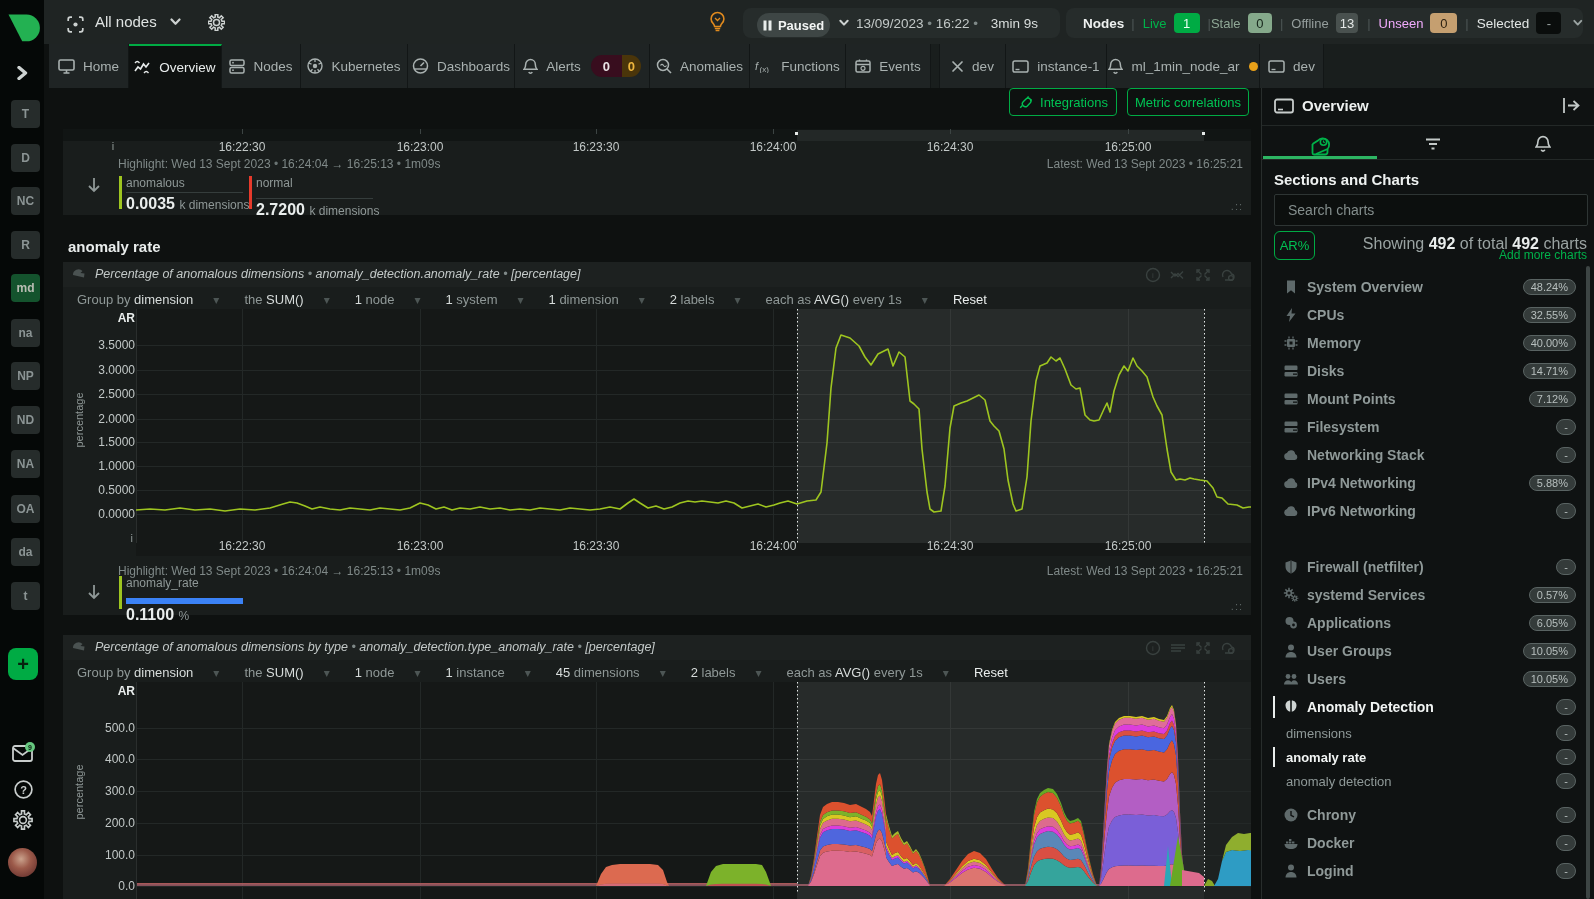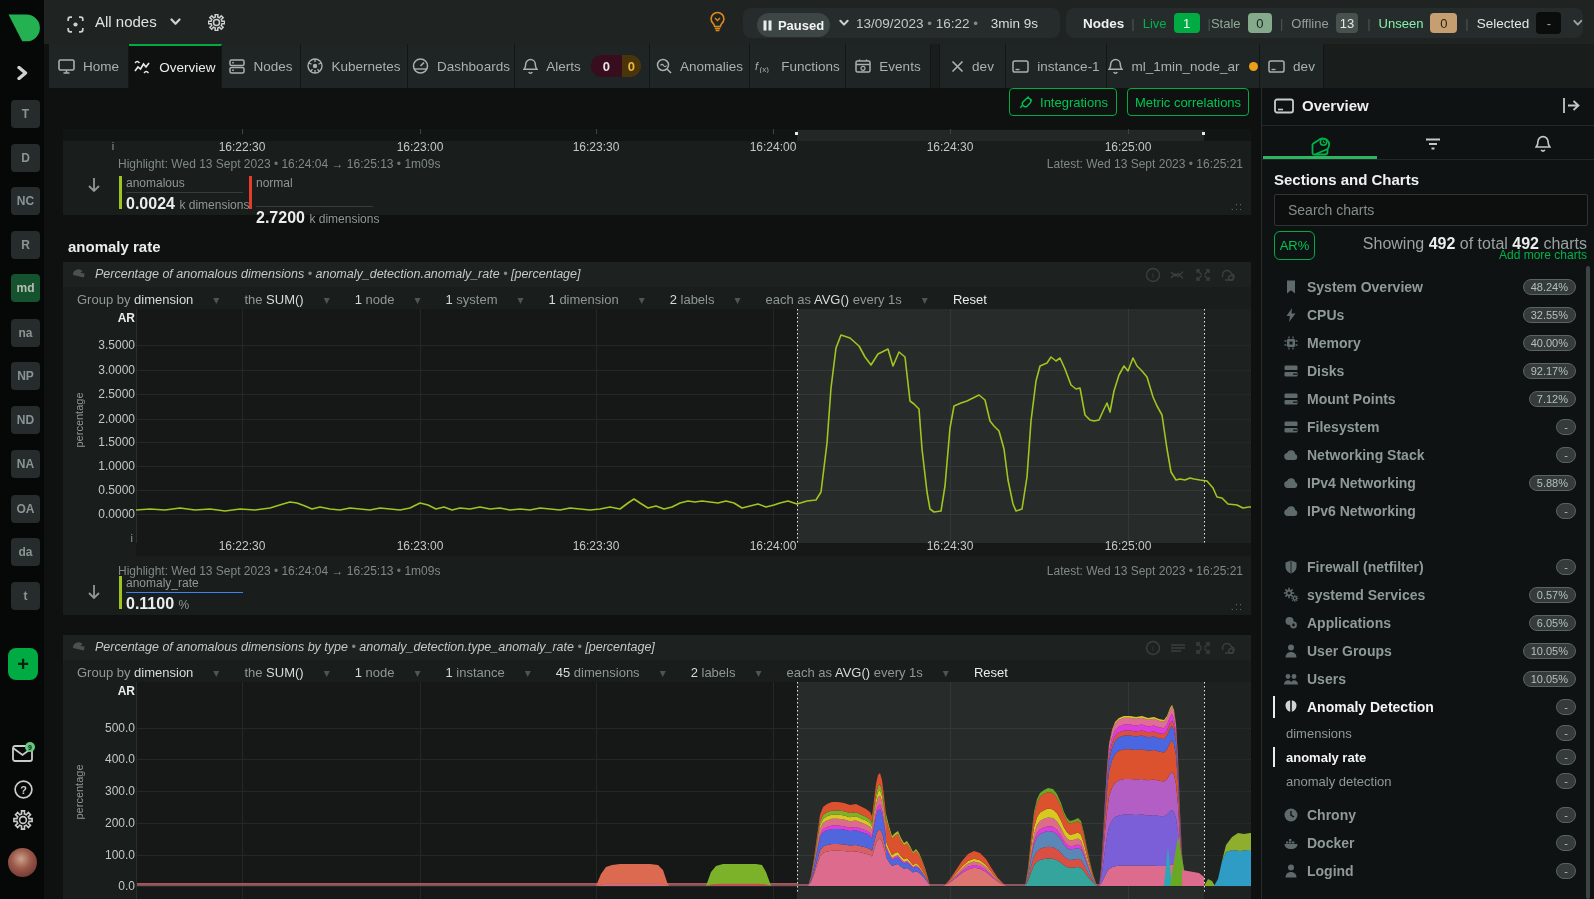--- a/index.html
+++ b/index.html
@@ -79,21 +79,21 @@
       <span style="margin-left:7px;color:#4d5655">|</span>
       <span style="margin-left:8px;color:#00b24a">Live</span>
       <span style="margin-left:7px;background:#00ab44;color:#eafff2;border-radius:4px;width:30px;height:20px;display:inline-flex;align-items:center;justify-content:center">1</span>
       <span style="margin-left:8px;color:#4d5655">|</span>
       <span style="margin-left:0;color:#8fa896">Stale</span>
       <span style="margin-left:7px;background:#85a98b;color:#15241a;border-radius:4px;width:28px;height:20px;display:inline-flex;align-items:center;justify-content:center">0</span>
       <span style="margin-left:8px;color:#4d5655">|</span>
       <span style="margin-left:8px;color:#959e9d">Offline</span>
       <span style="margin-left:7px;background:#49514f;color:#e4e8e7;border-radius:4px;width:26px;height:20px;display:inline-flex;align-items:center;justify-content:center">13</span>
       <span style="margin-left:9px;color:#4d5655">|</span>
-      <span style="margin-left:8px;color:#86efac">Unseen</span>
+      <span style="margin-left:8px;color:#f0abfc">Unseen</span>
       <span style="margin-left:7px;background:#c59f70;color:#2d2212;border-radius:4px;width:31px;height:20px;display:inline-flex;align-items:center;justify-content:center">0</span>
       <span style="margin-left:8px;color:#4d5655">|</span>
       <span style="margin-left:8px;color:#e2e6e5;font-size:13.5px">Selected</span>
       <span style="margin-left:7px;background:#0a0d0c;color:#9aa3a2;border-radius:4px;width:29px;height:22px;display:inline-flex;align-items:center;justify-content:center">-</span>
       <svg style="margin-left:12px" width="11" height="8" viewBox="0 0 11 8">
           <path d="M1.5 1.5 L5.5 5.8 L9.5 1.5" stroke="#9aa3a2" stroke-width="2.2" fill="none" stroke-linecap="round" stroke-linejoin="round"></path>
         </svg>
     </div>
   </div>
   <div class="abs" id="tabs">
@@ -205,25 +205,25 @@
         </g>
       </svg>
       <div class="hl-txt" style="left:55px;top:28px">Highlight: Wed 13 Sept 2023 <span style="color:#6a7473">•</span> 16:24:04 → 16:25:13 <span style="color:#6a7473">•</span> 1m09s</div>
       <div class="hl-txt" style="right:8px;top:28px">Latest: Wed 13 Sept 2023 <span style="color:#6a7473">•</span> 16:25:21</div>
       <svg class="abs" style="left:24px;top:48px" width="14" height="16" viewBox="0 0 14 16">
           <path d="M7 1 v12 M2 9 l5 5 5-5" fill="none" stroke="#8f9897" stroke-width="1.8"></path>
         </svg>
       <div class="abs" style="left:56px;top:47px;width:3px;height:33px;background:#9ec520"></div>
       <div class="abs" style="left:63px;top:47px">
           <div class="leg-lbl" style="border-bottom:1px solid #353d3c;width:117px;padding-bottom:2px">anomalous</div>
-          <div style="margin-top:2px"><span class="leg-num">0.0024</span> <span class="leg-lbl">k dimensions</span></div>
+          <div style="margin-top:2px"><span class="leg-num">0.0035</span> <span class="leg-lbl">k dimensions</span></div>
         </div>
       <div class="abs" style="left:186px;top:47px;width:3px;height:33px;background:#e63a2b"></div>
       <div class="abs" style="left:193px;top:47px">
-          <div class="leg-lbl" style="border-bottom:1px solid #353d3c;width:117px;padding-bottom:16px">normal</div>
+          <div class="leg-lbl" style="border-bottom:1px solid #353d3c;width:117px;padding-bottom:8px">normal</div>
           <div style="margin-top:2px"><span class="leg-num">2.7200</span> <span class="leg-lbl">k dimensions</span></div>
         </div>
       <div class="handle" style="right:8px;bottom:3px">.::</div>
     </div>
 
     <div class="abs" style="left:68px;top:238px;font-size:15px;font-weight:bold;color:#e9edec">anomaly rate</div>
 
     <div class="card" style="left:63px;top:262px;width:1188px;height:353px">
       <div class="abs" style="left:0;top:0;width:1188px;height:25px;background:#1d2120"></div>
       <svg class="abs" style="left:8px;top:5px" width="14" height="14" viewBox="0 0 14 14">
@@ -278,21 +278,21 @@
           </g>
         <polyline points="73,201 87,200 102,201 117,199 132,201 147,200 162,202 177,200 192,201 207,199 220,195 227,193 234,194 242,197 249,200 257,198 267,200 277,201 287,199 297,200 307,201 317,199 327,200 337,201 347,199 357,194 365,196 373,200 381,198 389,201 397,199 407,200 417,198 427,200 437,199 447,201 457,200 467,201 477,199 487,200 497,201 507,199 517,200 527,201 537,200 547,198 557,200 565,194 571,190 577,194 585,199 593,197 601,200 609,198 617,194 625,192 632,193 639,192 647,193 655,194 663,192 671,194 679,199 687,197 695,195 703,198 711,196 717,194 725,192 734,195 744,192 753,191 758,183 764,134 768,79 773,39 778,26 787,29 796,37 802,48 808,56 815,45 821,42 825,40 830,57 836,43 842,48 847,92 851,95 856,100 859,140 864,183 867,200 871,203 878,202 882,177 887,119 891,97 898,94 904,92 910,89 916,86 922,91 927,112 931,117 936,122 941,140 945,171 950,195 953,202 959,200 964,168 968,112 973,72 977,57 984,54 988,48 993,52 997,49 1002,60 1008,76 1013,80 1017,79 1022,106 1027,111 1031,112 1036,111 1041,100 1044,94 1047,103 1051,82 1056,66 1061,57 1065,62 1070,49 1074,57 1079,62 1084,68 1090,88 1094,97 1099,106 1104,140 1108,163 1113,171 1117,170 1122,171 1127,169 1131,170 1137,171 1144,172 1150,179 1154,188 1159,189 1165,195 1174,196 1180,199 1186,198 1188,198" fill="none" stroke="#9ec520" stroke-width="1.6" stroke-linejoin="round"></polyline>
       </svg>
       <div class="hl-txt" style="left:55px;top:302px">Highlight: Wed 13 Sept 2023 <span style="color:#6a7473">•</span> 16:24:04 → 16:25:13 <span style="color:#6a7473">•</span> 1m09s</div>
       <div class="hl-txt" style="right:8px;top:302px">Latest: Wed 13 Sept 2023 <span style="color:#6a7473">•</span> 16:25:21</div>
       <svg class="abs" style="left:24px;top:322px" width="14" height="16" viewBox="0 0 14 16">
           <path d="M7 1 v12 M2 9 l5 5 5-5" fill="none" stroke="#8f9897" stroke-width="1.8"></path>
         </svg>
       <div class="abs" style="left:56px;top:314px;width:3px;height:33px;background:#9ec520"></div>
       <div class="abs" style="left:63px;top:314px">
-          <div class="leg-lbl" style="border-bottom:1px solid #3b82f6;width:117px;padding-bottom:2px">anomaly_rate</div>
+          <div class="leg-lbl" style="border-bottom:6px solid #3b82f6;width:117px;padding-bottom:8px">anomaly_rate</div>
           <div style="margin-top:2px"><span class="leg-num">0.1100</span> <span class="leg-lbl">%</span></div>
         </div>
       <div class="handle" style="right:8px;bottom:3px">.::</div>
     </div>
 
     <div class="card" style="left:63px;top:635px;width:1188px;height:264px">
       <div class="abs" style="left:0;top:0;width:1188px;height:25px;background:#1d2120"></div>
       <svg class="abs" style="left:8px;top:5px" width="14" height="14" viewBox="0 0 14 14">
           <path d="M2 8 a5.5 5.5 0 0 1 9.5-4 l-2 2 4 .5 -.5 4 z" fill="#4a5251"></path>
         </svg>
@@ -447,21 +447,21 @@
     <div class="mi" style="top:269px">
         <span class="ic">
           <svg width="16" height="16" viewBox="0 0 16 16">
             <rect x="1.5" y="2.5" width="13" height="4.6" rx="1.2" fill="currentColor"></rect>
             <rect x="1.5" y="8.9" width="13" height="4.6" rx="1.2" fill="currentColor"></rect>
             <circle cx="11" cy="11.2" r="0.9" fill="#0f1212"></circle>
             <circle cx="13" cy="11.2" r="0.9" fill="#0f1212"></circle>
           </svg>
         </span>
         <span class="t">Disks</span>
-        <span class="badge">92.17%</span>
+        <span class="badge">14.71%</span>
       </div>
     <div class="mi" style="top:297px">
         <span class="ic">
           <svg width="16" height="16" viewBox="0 0 16 16">
             <rect x="1.5" y="2.5" width="13" height="4.6" rx="1.2" fill="currentColor"></rect>
             <rect x="1.5" y="8.9" width="13" height="4.6" rx="1.2" fill="currentColor"></rect>
             <circle cx="11" cy="11.2" r="0.9" fill="#0f1212"></circle>
             <circle cx="13" cy="11.2" r="0.9" fill="#0f1212"></circle>
           </svg>
         </span>

